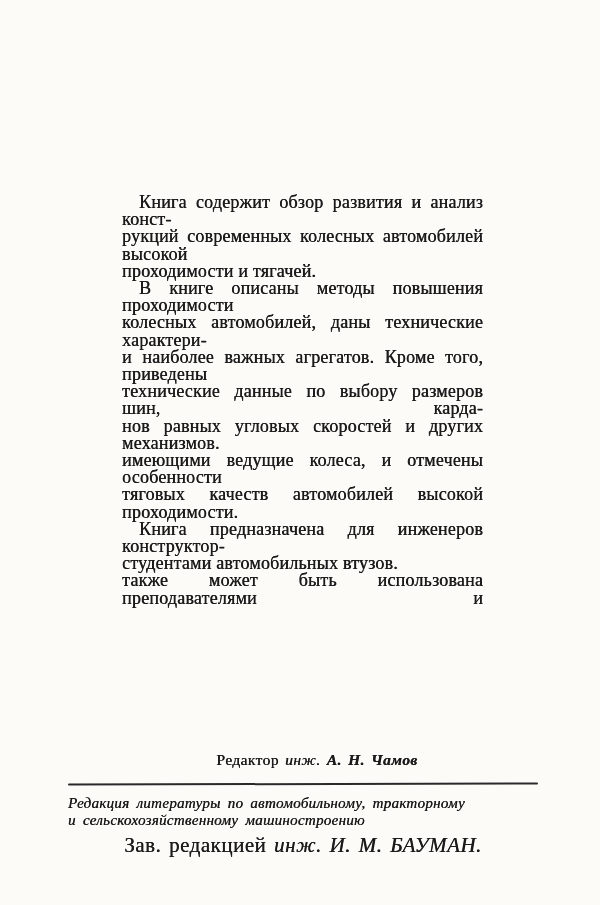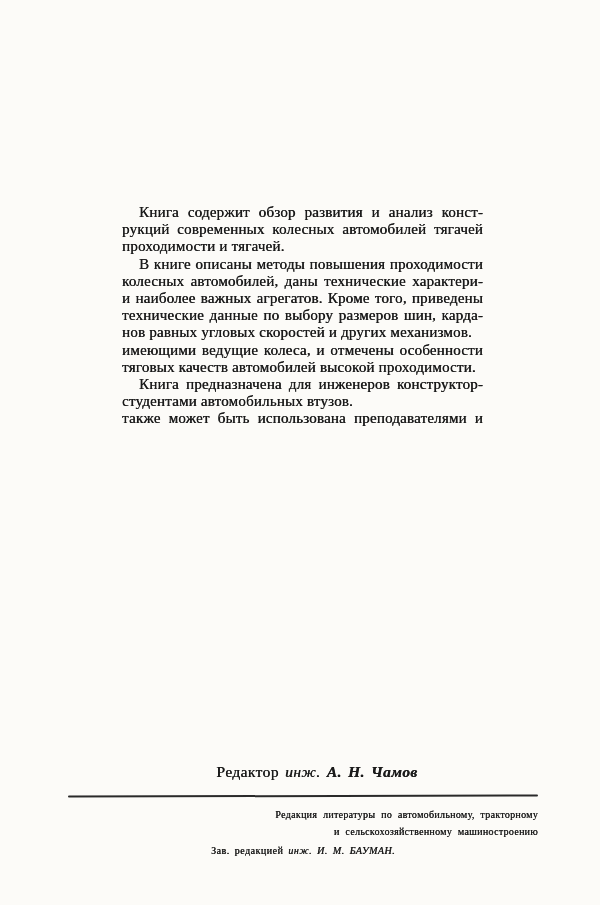--- a/index.html
+++ b/index.html
@@ -14,40 +14,40 @@
     margin: 0 auto;
     background: var(--paper, #fcfbf8);
     color: var(--ink, #1b1b1b);
     font-family: "Liberation Serif", "DejaVu Serif", serif;
     overflow: hidden;
   }
   
   .annotation {
     position: absolute;
     left: 122px;
-    top: 204px;
+    top: 194px;
     width: 361px;
-    font-size: 15px;
+    font-size: 18px;
     line-height: 17.2px;
     letter-spacing: 0.2px;
     text-shadow: 0.35px 0 0 currentColor; 
   }
   .annotation .line {
     text-align: justify;
     text-align-last: justify;
   }
   .annotation .line.first { text-indent: 17px; }
   .annotation .line.last  { text-align-last: left; }
 
   
   .credits {
     position: absolute;
     left: 68px;
     width: 470px;
-    top: 12px;
+    top: 0;
     height: 649px;
     pointer-events: none;
   }
   .editor-line {
     position: absolute;
     top: 751px;
     width: 100%;
     text-align: center;
     transform: translateX(14px);
     font-size: 15.5px;
@@ -63,50 +63,51 @@
     width: 470px;
     height: 1.7px;
     background: #2a2a2a;
     border-radius: 1px;
     transform: rotate(-0.15deg);
   }
   .dept-lines {
     position: absolute;
     top: 795px;
     width: 100%;
-    text-align: right;
-    font-size: 10px;
+    text-align: left;
+    font-style: italic;
+    font-size: 15px;
     line-height: 16.5px;
     letter-spacing: 0.3px;
     word-spacing: 3px;
     text-shadow: 0.3px 0 0 currentColor;
     white-space: nowrap;
   }
   .chief-line {
     position: absolute;
     top: 833px;
     width: 100%;
     text-align: center;
-    font-size: 10px;
+    font-size: 21px;
     letter-spacing: 0.5px;
     word-spacing: 2px;
     text-shadow: 0.3px 0 0 currentColor;
     white-space: nowrap;
   }
   .it  { font-style: italic; }
   .bi  { font-style: italic; font-weight: bold; }
 </style>
 </head>
 <body>
 
 <div class="page" style="--paper: #fcfbf8; --ink: #1b1b1b;">
 
   <div class="annotation" id="annotation">
       <div class="line first">Книга содержит обзор развития и анализ конст-</div>
-      <div class="line">рукций современных колесных автомобилей тягачей</div>
+      <div class="line">рукций современных колесных автомобилей высокой</div>
       <div class="line last">проходимости и тягачей.</div>
       <div class="line first">В книге описаны методы повышения проходимости</div>
       <div class="line">колесных автомобилей, даны технические характери-</div>
       <div class="line">и наиболее важных агрегатов. Кроме того, приведены</div>
       <div class="line">технические данные по выбору размеров шин, карда-</div>
       <div class="line last">нов равных угловых скоростей и других механизмов.</div>
       <div class="line">имеющими ведущие колеса, и отмечены особенности</div>
       <div class="line last">тяговых качеств автомобилей высокой проходимости.</div>
       <div class="line first">Книга предназначена для инженеров конструктор-</div>
       <div class="line last">студентами автомобильных втузов.</div>

